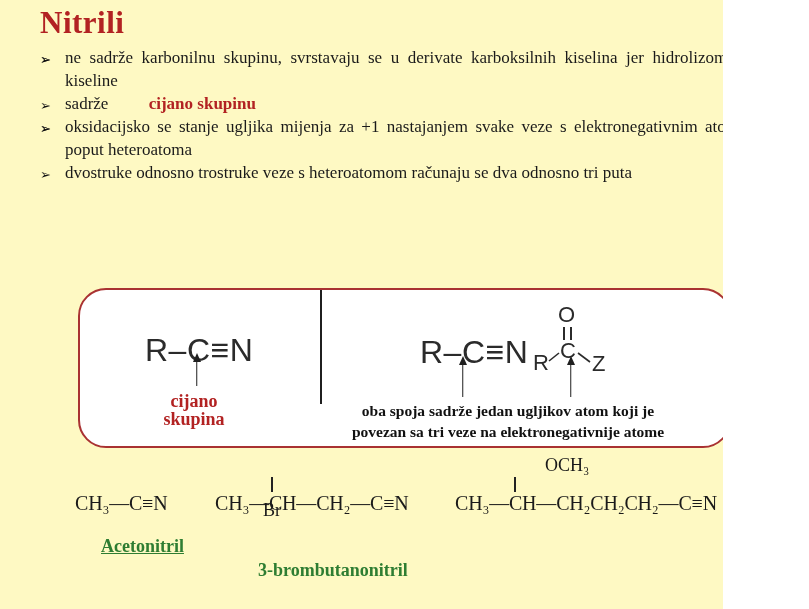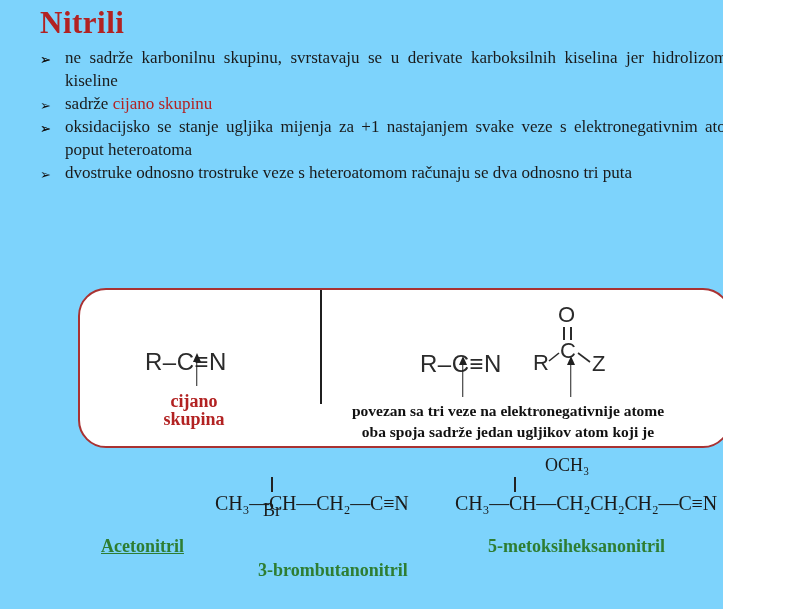--- a/index.html
+++ b/index.html
@@ -1,48 +1,48 @@
 <!DOCTYPE html>
 <html><head>
 <meta charset="utf-8">
 <style>
   html,body { margin:0; padding:0; background:#fff; }
   .slide {
-    position:relative; width:723px; height:609px; background:#7dd3fc;
+    position:relative; width:723px; height:609px; background:#fef9c3;
     font-family:"Liberation Serif","DejaVu Serif",serif; color:#1a1a1a; overflow:hidden;
   }
 
   .title {
     position:absolute; left:40px; top:5px;
     font-size:31px; font-weight:bold; color:#B22222; letter-spacing:0.5px;
   }
 
   ul.bullets {
     position:absolute; left:40px; top:46px; width:725px;
     list-style:none; margin:0; padding:0;
     font-size:17px; line-height:23px;
   }
   ul.bullets li { position:relative; padding-left:25px; text-align:justify; }
   ul.bullets .marker {
     position:absolute; left:0; top:2px; font-size:13px; color:#111;
     font-family:"DejaVu Sans",sans-serif; text-align:left;
   }
-  .hl-red { color:#B22222; font-weight:normal; }
+  .hl-red { color:#B22222; font-weight:bold;margin-left:36px; }
   .b-bold { font-weight:bold; }
 
   .panel {
     position:absolute; left:78px; top:288px; width:653px; height:160px;
     border:2.5px solid #A93232; border-radius:28px; background:#fff; box-sizing:border-box;
   }
   .panel-divider {
     position:absolute; left:240px; top:0; width:1.5px; height:114px; background:#1f1f1f;
   }
   .chem {
     position:absolute; font-family:"Liberation Sans","DejaVu Sans",sans-serif;
-    color:#2b2b2b; font-size:24px; letter-spacing:0.5px; white-space:nowrap;margin-top:16px;
+    color:#2b2b2b; font-size:32px; letter-spacing:0.5px; white-space:nowrap;
   }
   .arrow-up { position:absolute; width:9px; }
   .arrow-up::before {
     content:""; position:absolute; left:50%; transform:translateX(-50%);
     top:6px; bottom:0; width:1.5px; background:#1f1f1f;
   }
   .arrow-up::after {
     content:""; position:absolute; left:50%; transform:translateX(-50%); top:-1px;
     border-left:4.5px solid transparent; border-right:4.5px solid transparent;
     border-bottom:9px solid #1f1f1f; width:0; height:0;
@@ -119,30 +119,30 @@
       <span class="atom" style="left:1px; top:48px;">R</span>
       <span class="atom" style="left:60px; top:49px;">Z</span>
       <svg width="84" height="66">
         <line x1="17" y1="57" x2="27" y2="49" stroke="#2b2b2b" stroke-width="1.6"></line>
         <line x1="46" y1="49" x2="58" y2="58" stroke="#2b2b2b" stroke-width="1.6"></line>
       </svg>
     </div>
     <div class="arrow-up" style="left:486px; top:67px; height:40px;"></div>
 
     <div class="panel-note">
+      <div>oba spoja sadrže jedan ugljikov atom koji je</div>
       <div>povezan sa tri veze na elektronegativnije atome</div>
-      <div>oba spoja sadrže jedan ugljikov atom koji je</div>
     </div>
   </div>
 
+  <div class="mol-formula" style="left:75px; top:492px;">CH₃—C≡N</div>
   <div class="mol-name u" style="left:101px; top:536px;">Acetonitril</div>
 
   <div class="mol-sub" style="left:263px; top:455px;margin-top:45px;">Br</div>
   <div class="mol-bond" style="left:271px; top:477px;"></div>
   <div class="mol-formula" style="left:215px; top:492px;">CH₃—CH—CH₂—C≡N</div>
   <div class="mol-name" style="left:258px; top:560px;text-align:center;">3-brombutanonitril</div>
 
   <div class="mol-sub" style="left:505px; top:455px;margin-left:40px;">OCH₃</div>
   <div class="mol-bond" style="left:514px; top:477px;"></div>
   <div class="mol-formula" style="left:455px; top:492px;">CH₃—CH—CH₂CH₂CH₂—C≡N</div>
-  <div class="mol-name" style="left:488px; top:536px;">5-metoksiheksanonitril</div>
 
 </div>
 
 </body></html>

